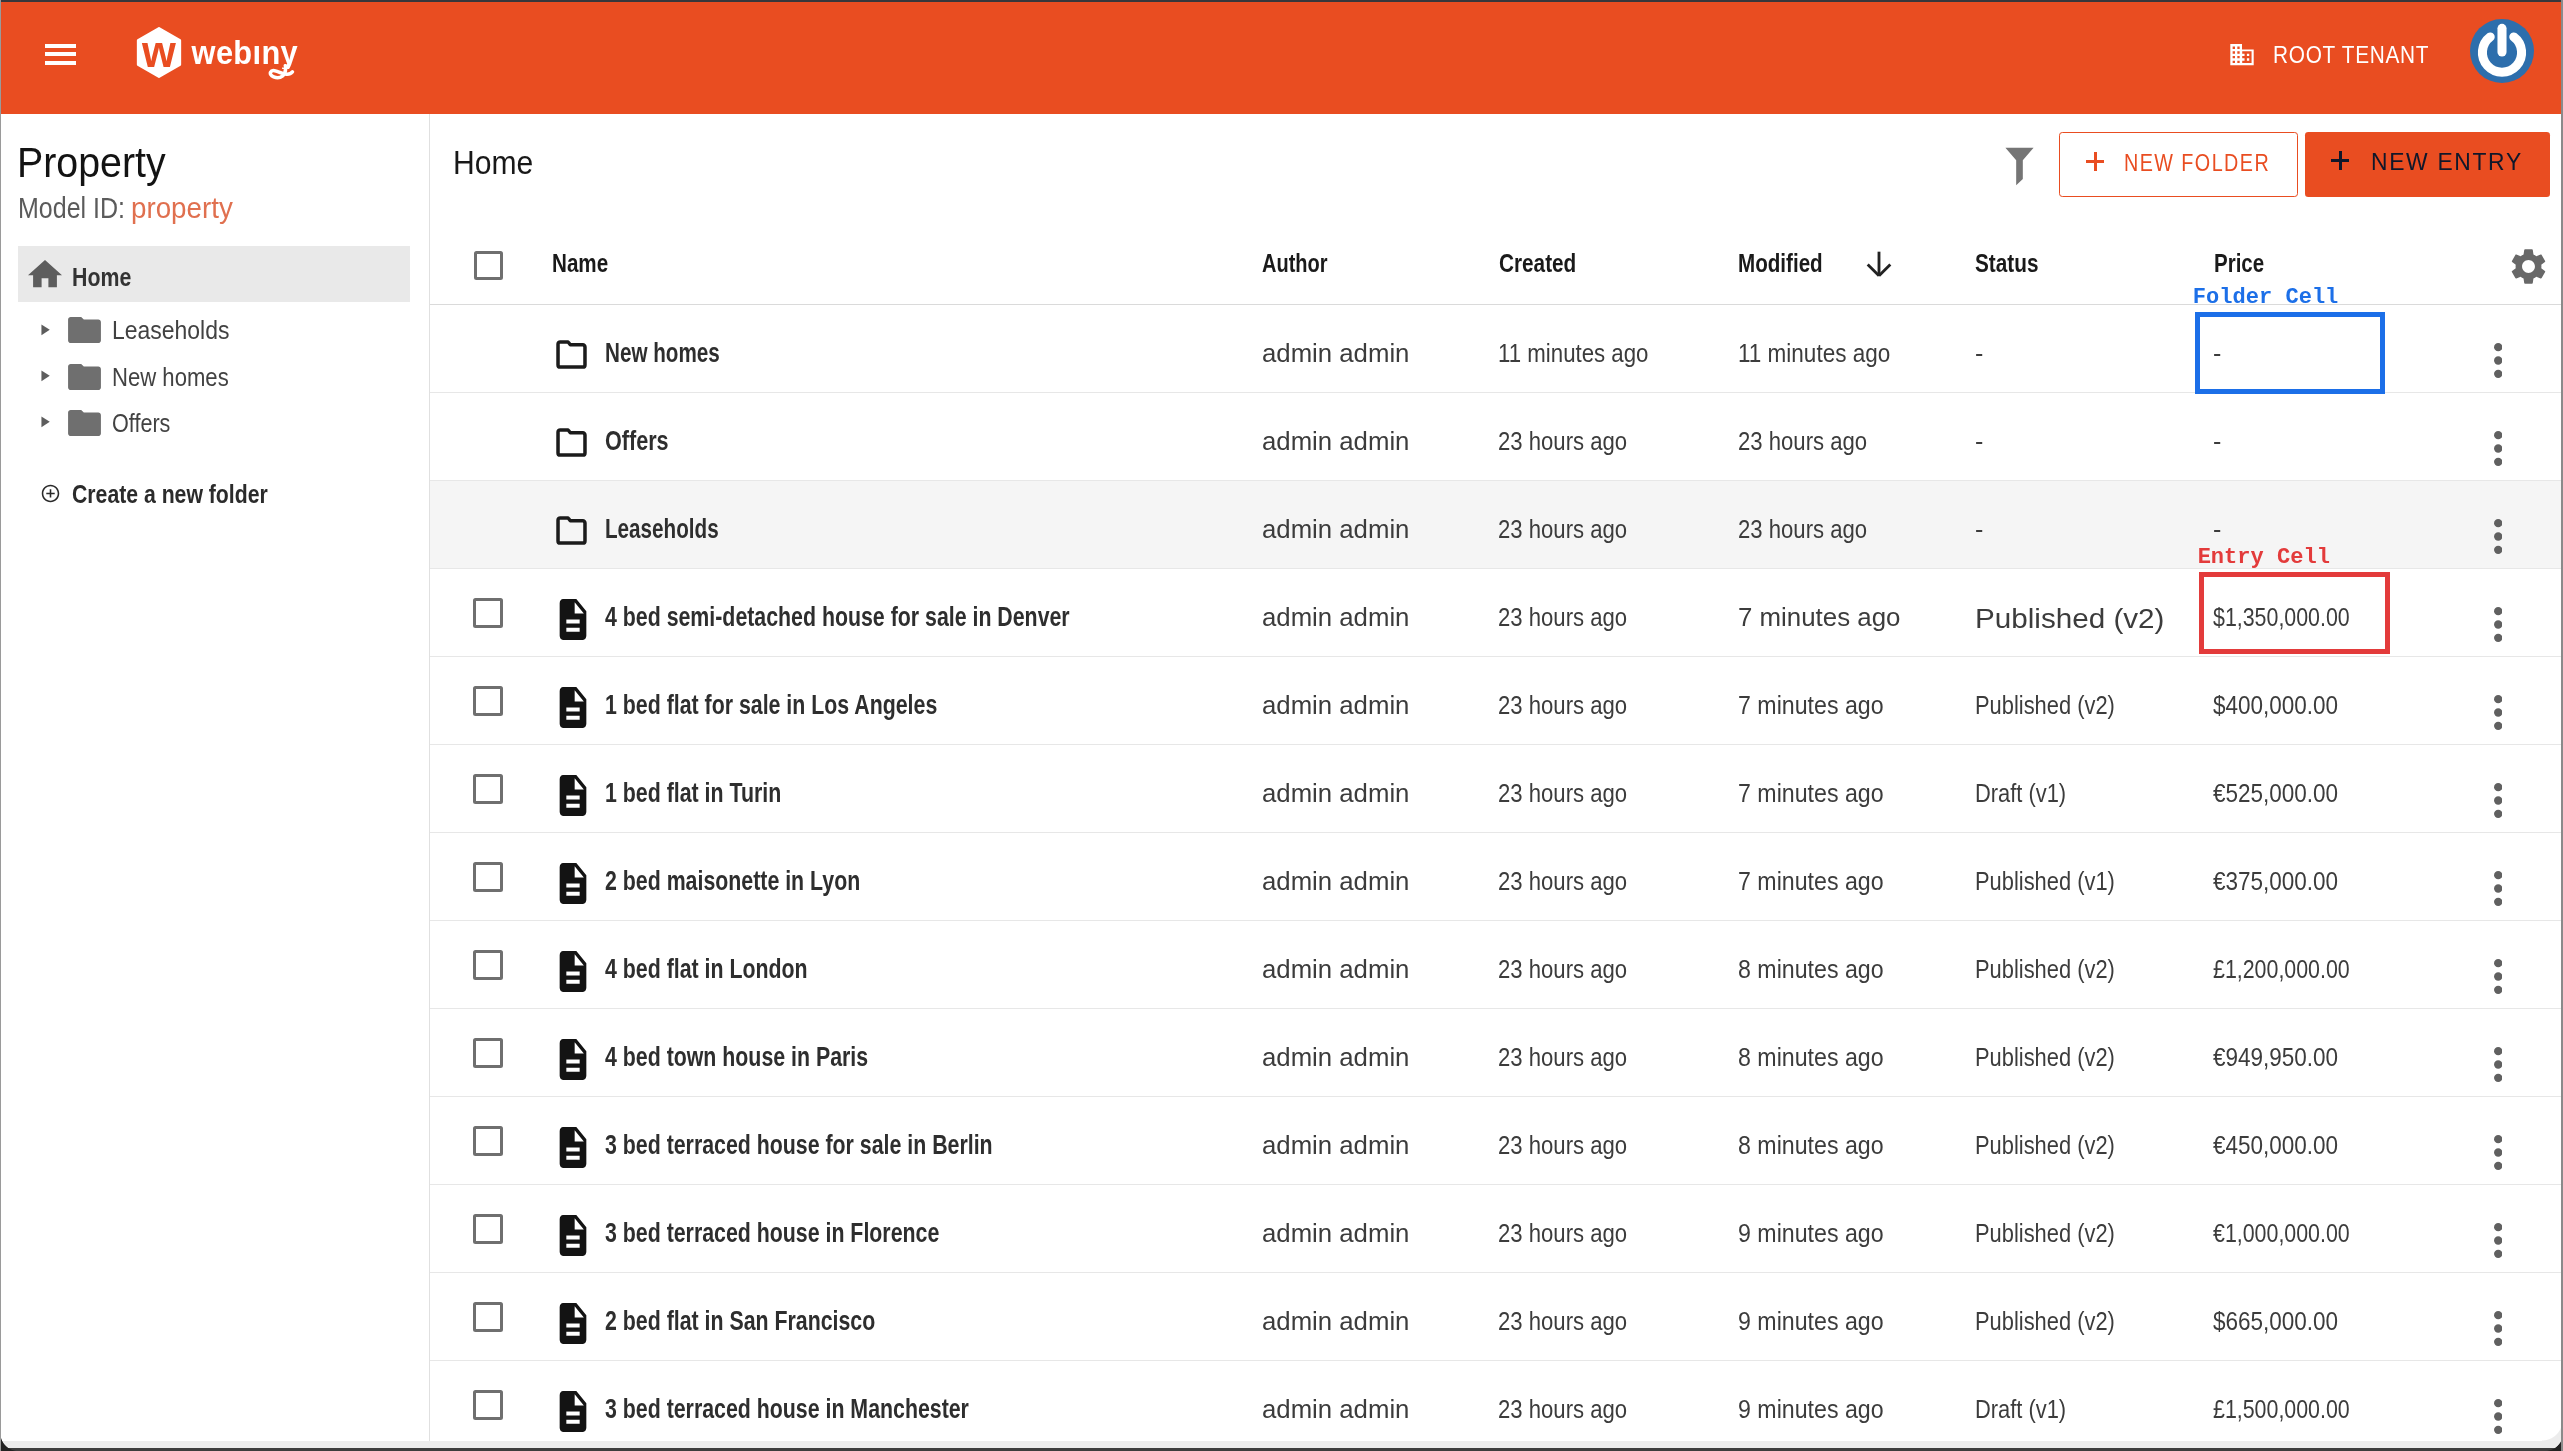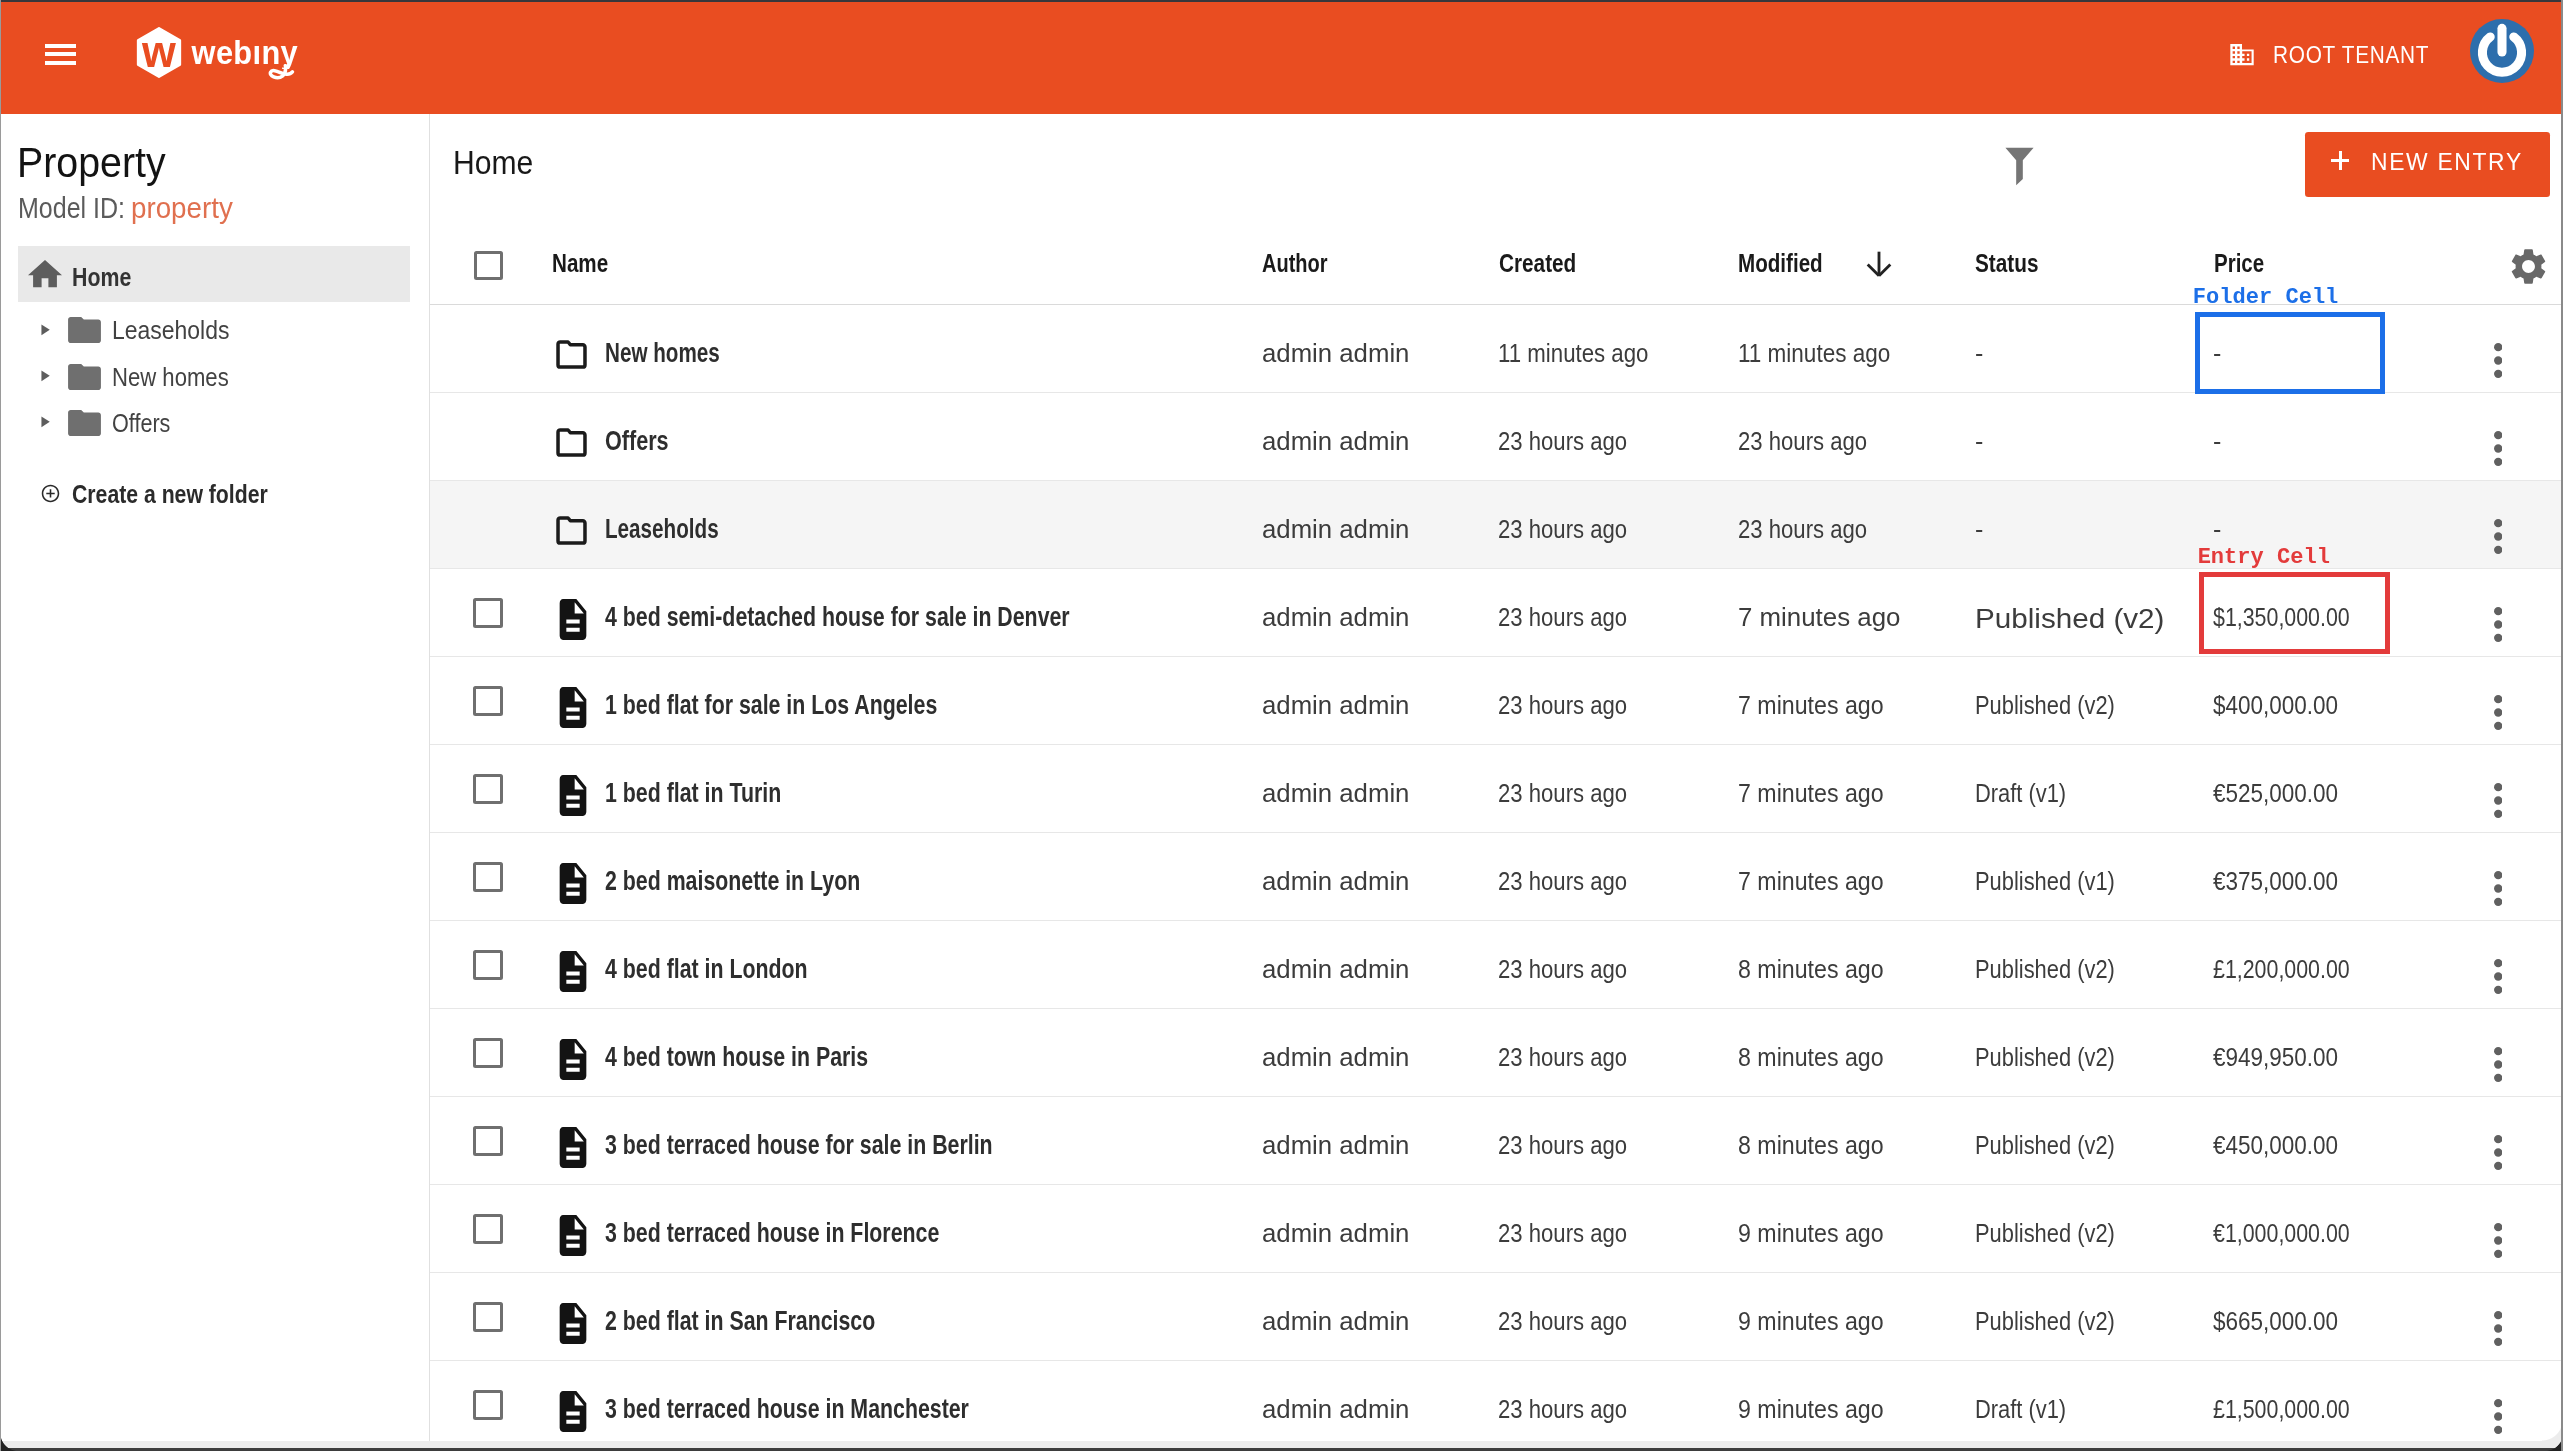--- a/index.html
+++ b/index.html
@@ -34,21 +34,21 @@
 .content { position:absolute; left:430px; top:114px; width:2133px; height:1328px; background:#fff; }
 .content > span { position:absolute; }
 .page-title { left:23.4px; top:32px; font-size:33px; line-height:33px; color:#181818; transform:scaleX(0.912); }
 .search { position:absolute; left:1032px; top:18.4px; width:501px; height:64px; border:1.7px solid #cfcfcf; }
 .search svg { position:absolute; left:5px; top:6.7px; }
 .search span { position:absolute; left:59px; top:16px; font-size:23.4px; line-height:23.4px; color:#8f8f8f; letter-spacing:1.7px; transform:scaleX(0.9); transform-origin:0 0; }
 .filter { position:absolute; left:1575px; top:33px; }
 .btn { position:absolute; top:17.6px; height:65px; border-radius:3.3px; }
 .btn span { position:absolute; font-size:23.4px; line-height:23.4px; top:19.7px; letter-spacing:1.7px; }
 .btn-folder { left:1629px; width:239px; border:1.7px solid #e94d21; color:#e94d21; }
-.btn-entry { left:1875px; width:245px; background:#e94d21; color:#ffffff; }
+.btn-entry { left:1875px; width:245px; background:#e94d21; color:#0f172a; }
 .plusico { position:absolute; top:23.4px; width:18.4px; height:18.4px; }
 .plusico:before { content:""; position:absolute; left:0; top:8px; width:18.4px; height:2.5px; background:currentColor; }
 .plusico:after { content:""; position:absolute; left:8px; top:0; width:2.5px; height:18.4px; background:currentColor; }
 .thead { position:absolute; left:0; top:104px; width:2133px; height:87px; border-bottom:1.7px solid #dadada; }
 .thead span { position:absolute; top:33px; font-size:25px; line-height:25px; font-weight:700; color:#1a1a1a; }
 .tbody { position:absolute; left:0; top:191px; width:2133px; height:1137px; }
 .row { position:relative; width:2133px; height:88px; border-bottom:0.8px solid #e7e7e7; font-size:25px; color:#3c3c3c; }
 .row.gray { background:#f5f5f5; }
 .row span { position:absolute; }
 .cb { position:absolute; left:43px; width:30px; height:30px; border:3.3px solid #6f6f6f; border-radius:2.5px; }
@@ -160,20 +160,24 @@
       <path fill="#2b2b2b" d="M12 2C6.48 2 2 6.48 2 12s4.48 10 10 10 10-4.48 10-10S17.52 2 12 2zm0 18.2c-4.53 0-8.2-3.67-8.2-8.2S7.47 3.8 12 3.8s8.2 3.67 8.2 8.2-3.67 8.2-8.2 8.2zm.9-13.1h-1.8v3.9H7.2v1.8h3.9v3.9h1.8v-3.9h3.9v-1.8h-3.9V7.1z"></path>
     </svg>
   <span class="create-label">Create a new folder</span>
 </div>
 
 <div class="content">
   <span class="page-title">Home</span>
   <svg class="filter" width="29" height="39" viewBox="0 0 35 46">
       <path fill="#757575" d="M0.5 0.5 h34 L21.5 15.5 v22.5 l-8 7.5 V15.5 Z"></path>
     </svg>
+  <div class="btn btn-folder">
+    <span class="plusico" style="left:26px;"></span>
+    <span style="left:64px; transform:scaleX(0.845);">NEW FOLDER</span>
+  </div>
   <div class="btn btn-entry">
     <span class="plusico" style="left:26px;"></span>
     <span style="left:66px; transform:scaleX(0.978);">NEW ENTRY</span>
   </div>
 
   <div class="thead">
     <span class="h-cb"></span>
     <span class="h-name">Name</span>
     <span class="h-author">Author</span>
     <span class="h-created">Created</span>

